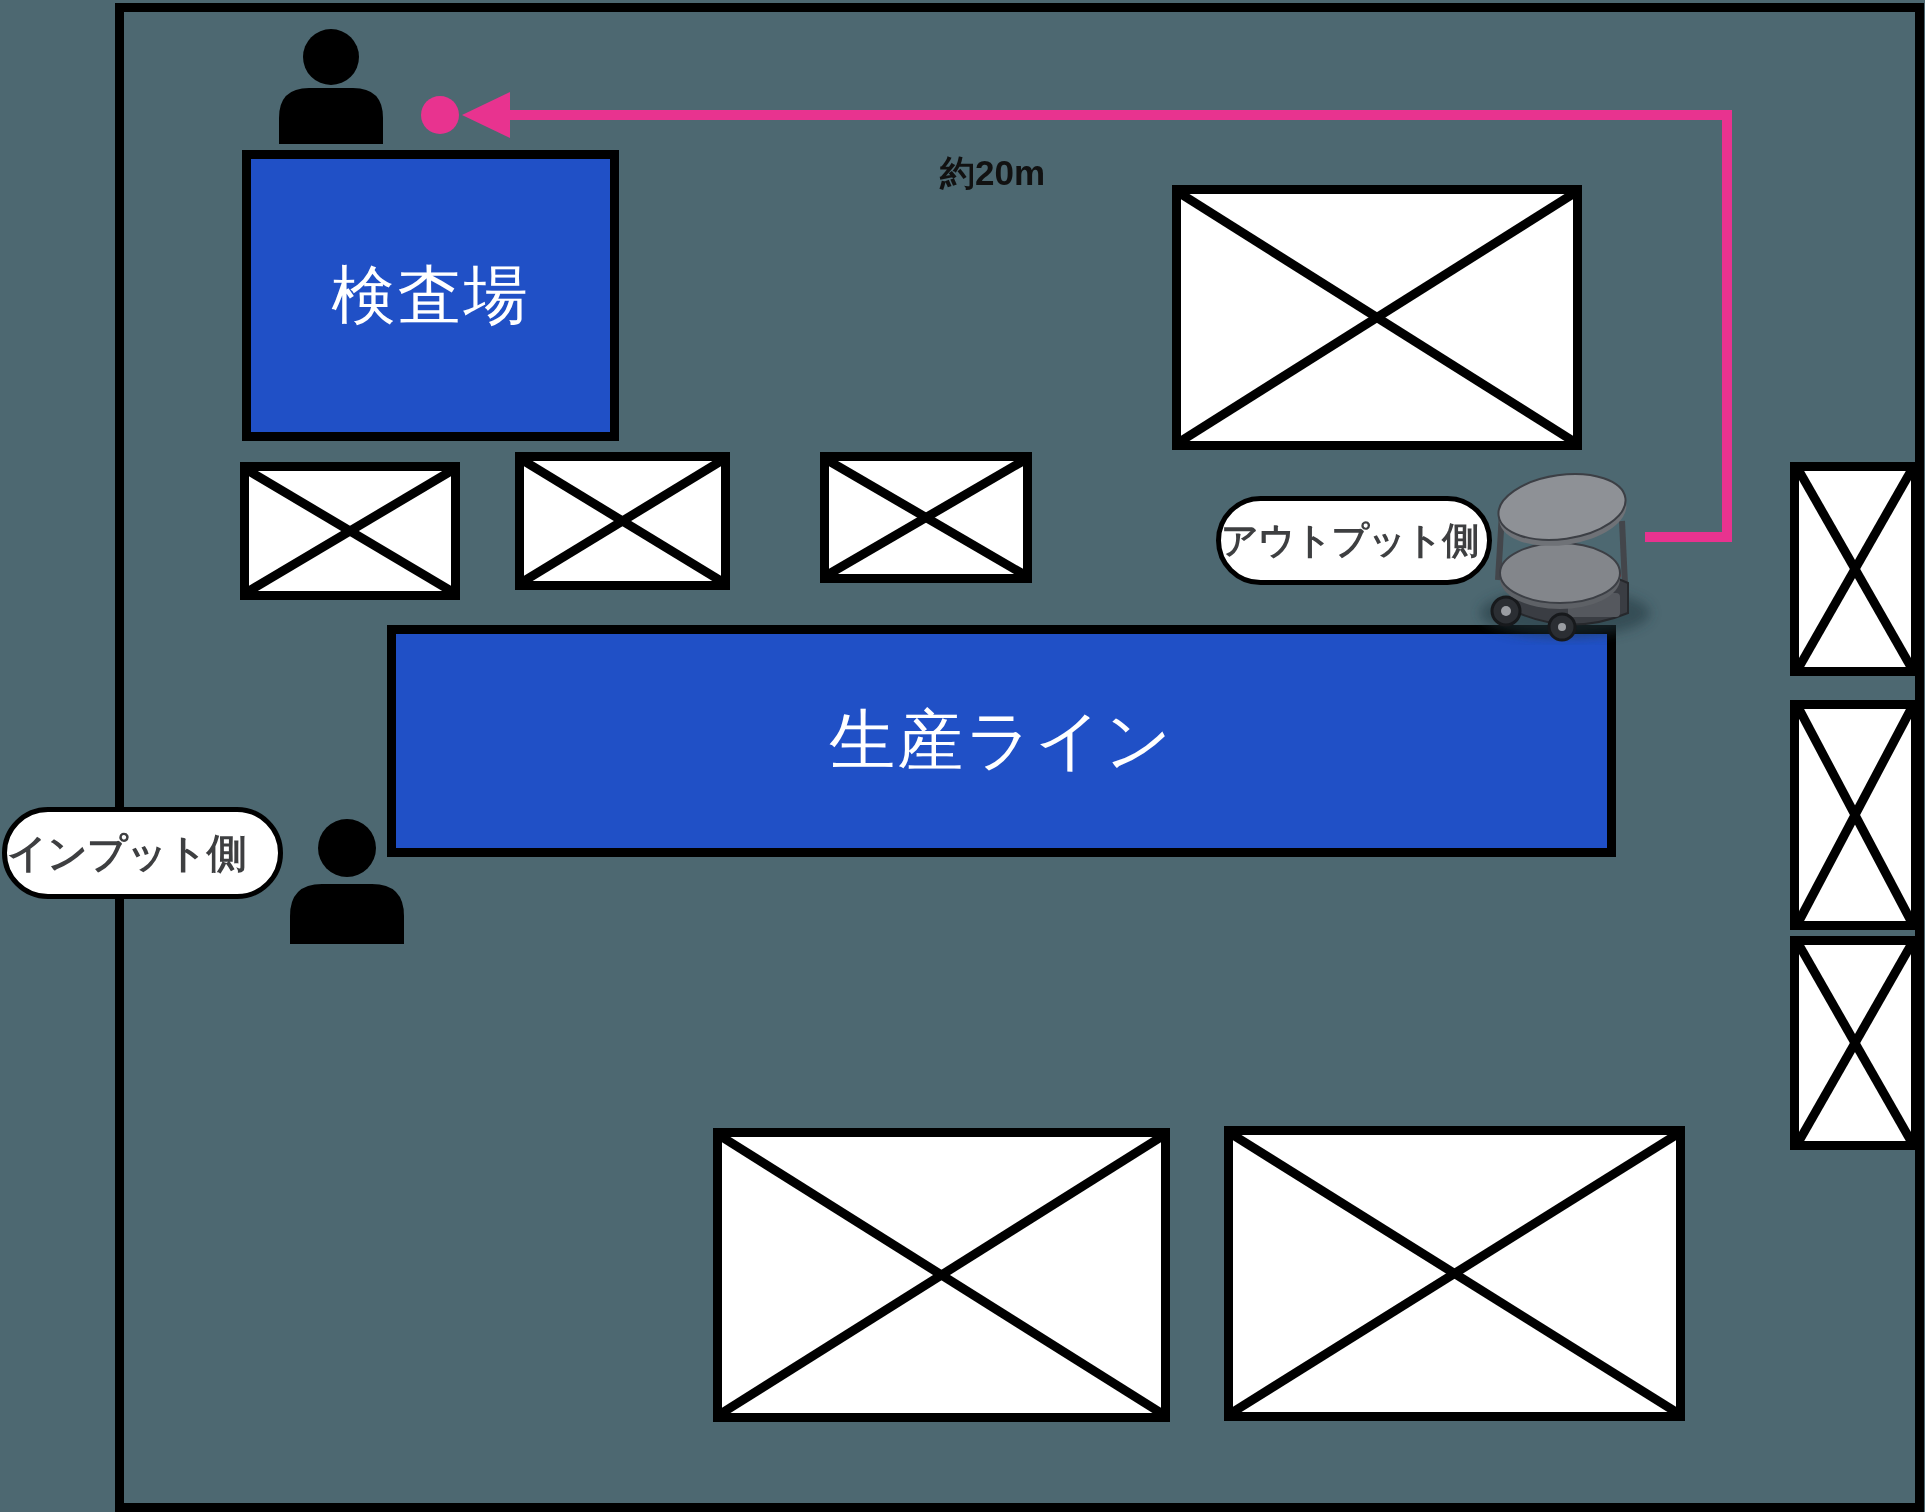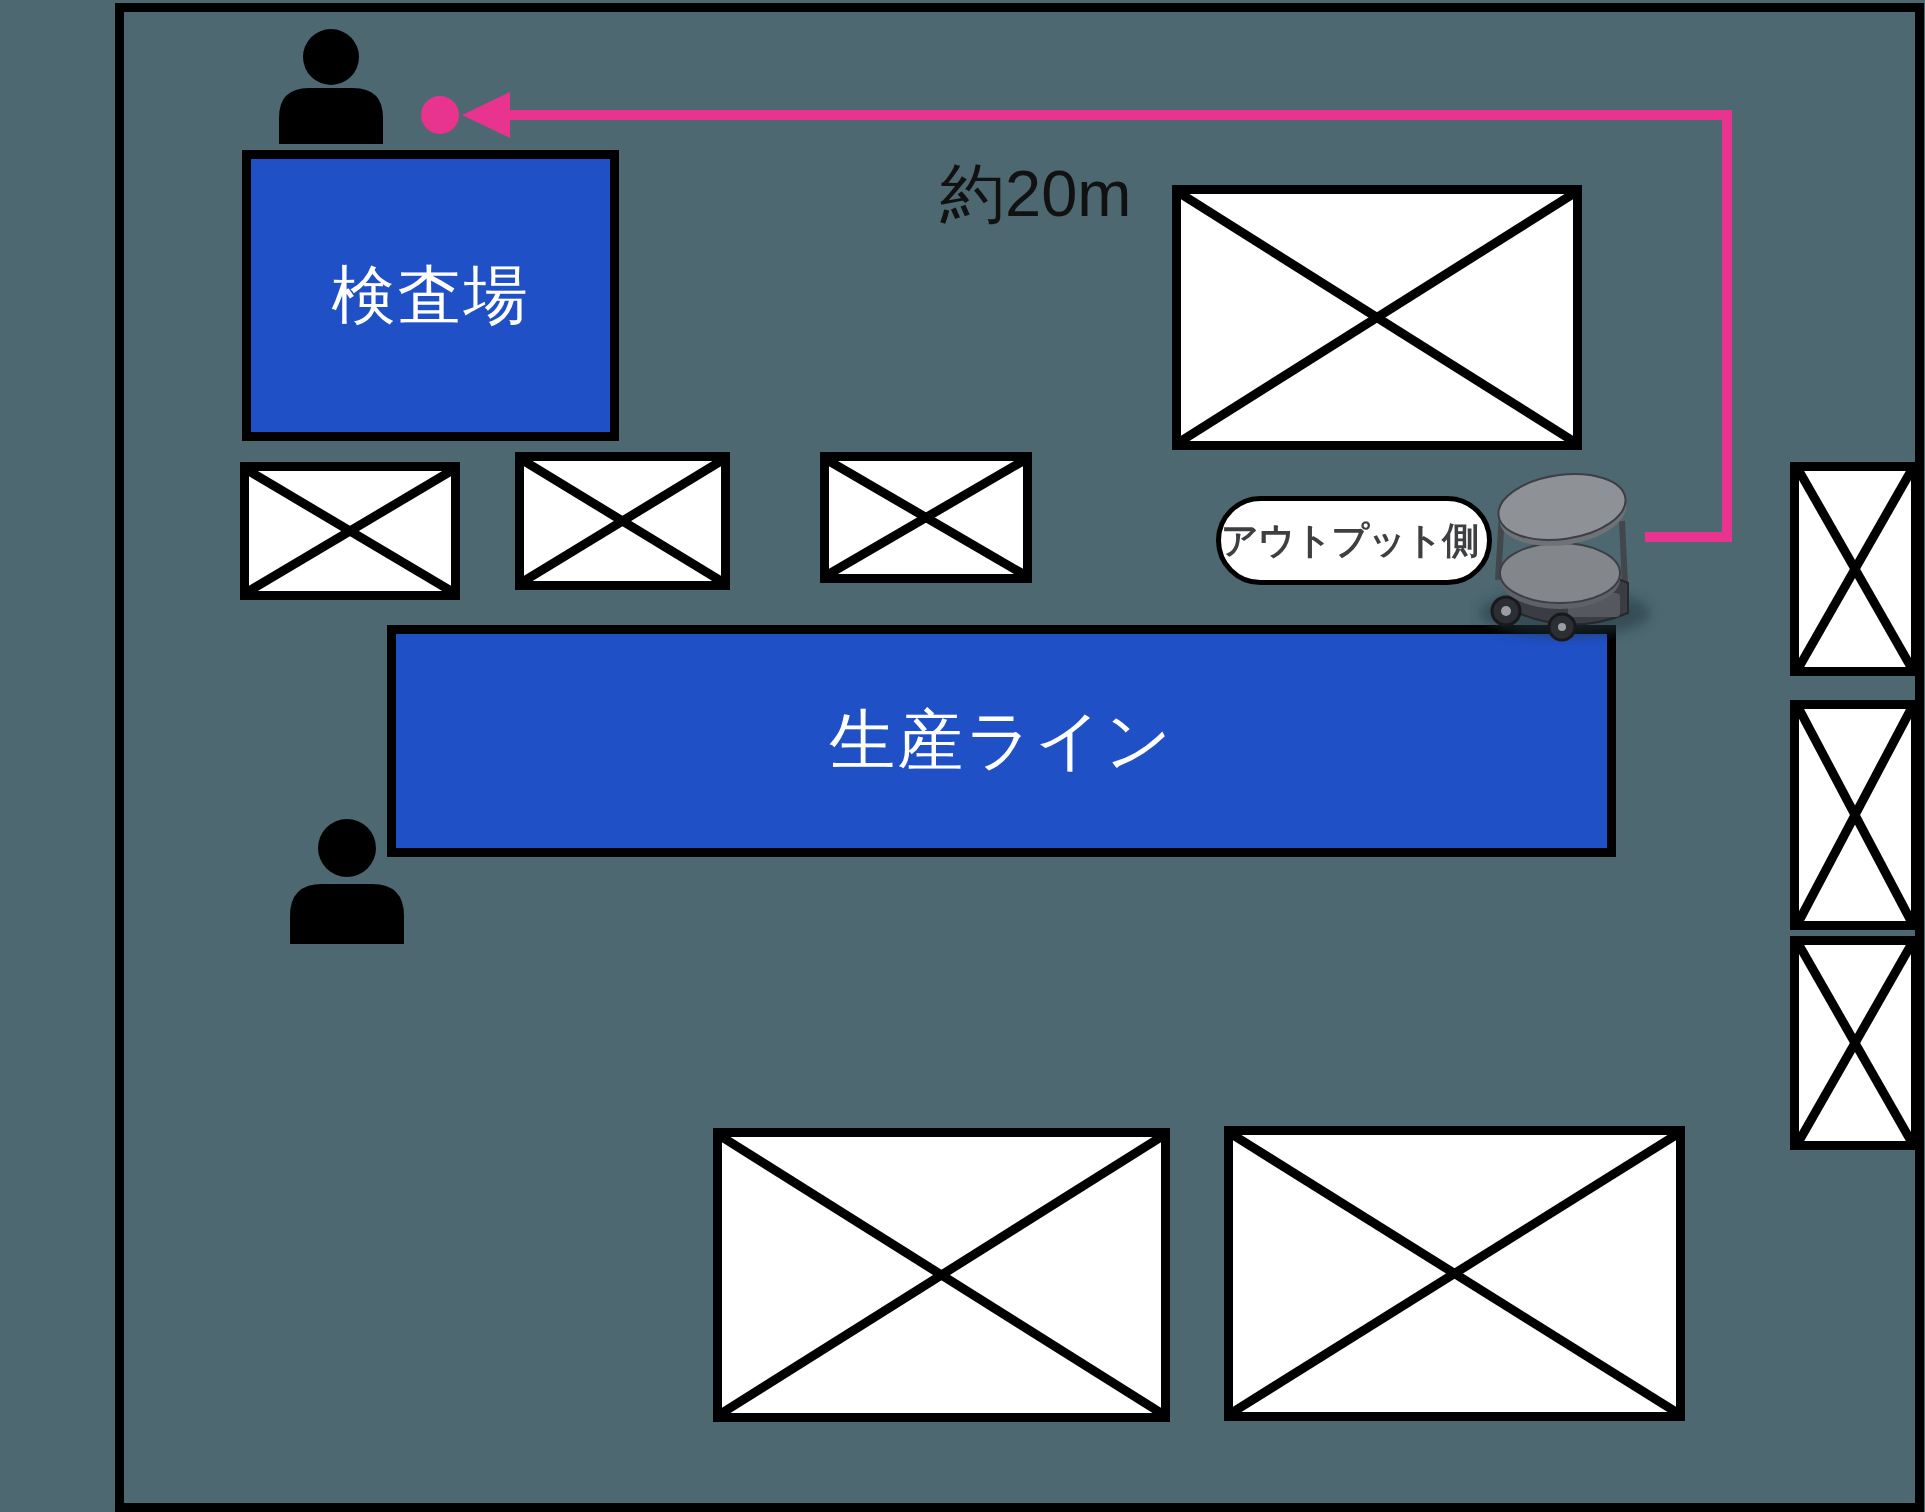--- a/index.html
+++ b/index.html
@@ -40,21 +40,21 @@
   .bubble .bubble-label{
     color:#3E3F41;font-weight:700;white-space:nowrap;
   }
   #output-bubble{left:1216px;top:496px;width:276px;height:89px;}
   #output-bubble .bubble-label{font-size:37px;letter-spacing:-1px;}
   #input-bubble{left:2px;top:807px;width:281px;height:92px;}
   #input-bubble .bubble-label{font-size:40px;letter-spacing:-1px;}
   
   #distance-note{
     left:940px;top:150px;width:240px;height:64px;z-index:5;
-    color:#111;font-size:65px;font-weight:400;white-space:nowrap;
+    color:#111;font-size:35px;font-weight:700;white-space:nowrap;
   }
   .icon-wrap{z-index:5;}
   #route-arrow-layer{left:0;top:0;width:1925px;height:1512px;z-index:4;pointer-events:none;}
   #amr-robot{left:1470px;top:455px;width:200px;height:190px;z-index:3;}
 </style>
 </head>
 <body>
 
 <div id="canvas">
 
@@ -174,15 +174,18 @@
   <div class="abs icon-wrap" style="left:288px;top:817px;width:118px;height:128px;">
     <svg viewBox="0 0 118 128" width="118" height="128">
       <circle cx="59" cy="31" r="29" fill="#000"></circle>
       <path d="M2 127 L2 99 Q2 67 34 67 L84 67 Q116 67 116 99 L116 127 Z" fill="#000"></path>
     </svg>
   </div>
 
   <div class="abs bubble" id="output-bubble">
     <span class="bubble-label">アウトプット側</span>
   </div>
+  <div class="abs bubble" id="input-bubble">
+    <span class="bubble-label">インプット側</span>
+  </div>
   <div class="abs" id="distance-note">約20m</div>
 
 </div>
 
 </body></html>

